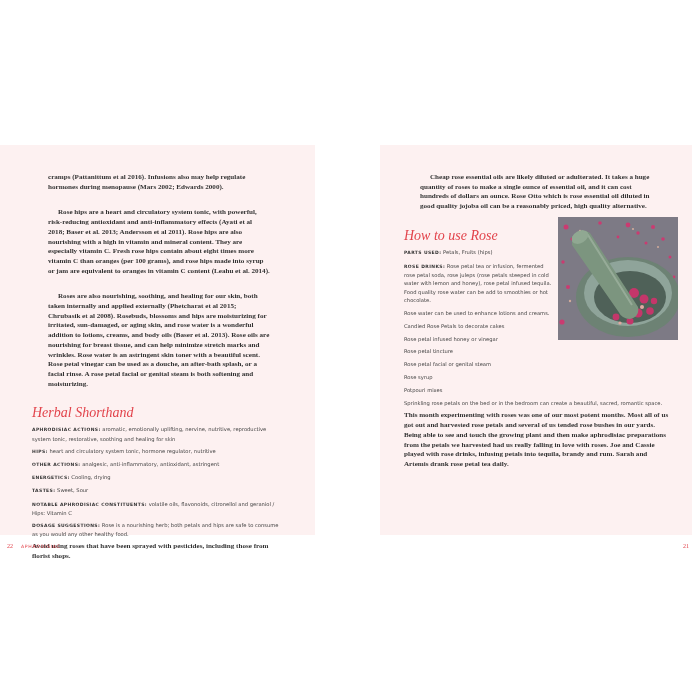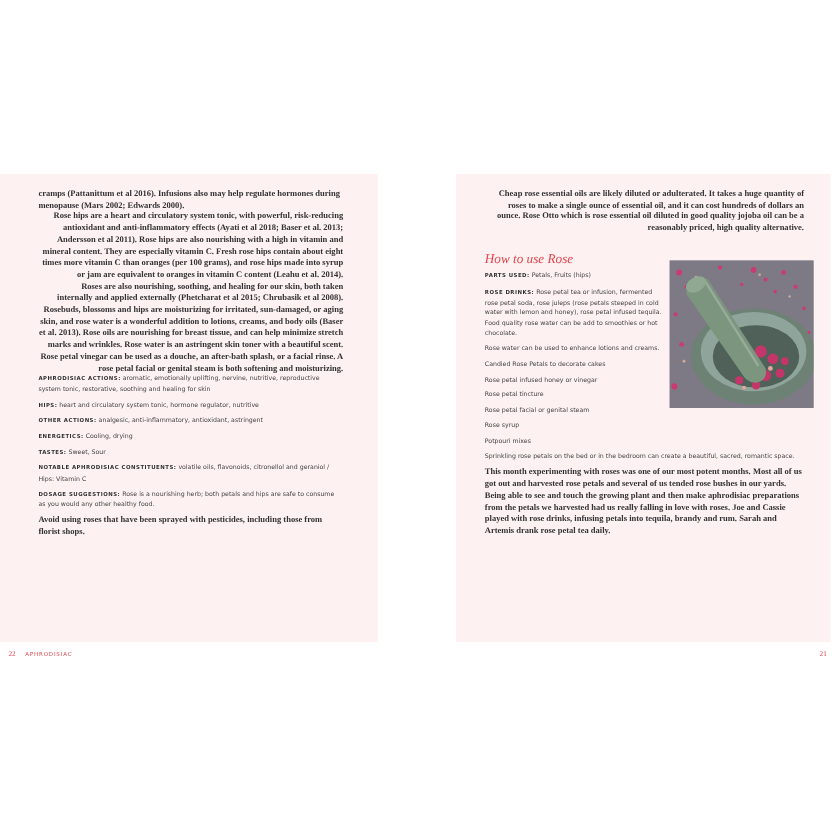--- a/index.html
+++ b/index.html
@@ -14,27 +14,27 @@
     #right-panel { left: 380px; top: 145px; width: 312px; height: 390px; }
 
     .body-text {
       font-family: "Liberation Serif", serif;
       font-weight: bold;
       font-size: 7.1px;
       line-height: 9.7px;
       color: #333;
       text-align: left;
     }
-    .body-text p { margin: 0; }
-    .indent { text-indent: 10px; text-align: right; }
+    .body-text p { margin: 16px; }
+    .indent { text-indent: 10px; }
 
     .section-heading {
       font-family: "Liberation Serif", serif;
       font-style: italic;
-      font-size: 11px;
+      font-size: 14px;
       color: #e2434b;
       margin-top: 10px;
       margin-bottom: 4px;
     }
 
     .sh-item {
       font-family: "DejaVu Sans", sans-serif;
       font-size: 5.2px;
       line-height: 8.2px;
       color: #444;
@@ -92,20 +92,21 @@
 <div class="panel" id="left-panel"></div>
 <div class="panel" id="right-panel"></div>
 
 <div id="left-content">
   <div class="body-text">
     <p>cramps (Pattanittum et al 2016). Infusions also may help regulate hormones during menopause (Mars 2002; Edwards 2000).</p>
     <p class="indent">Rose hips are a heart and circulatory system tonic, with powerful, risk-reducing antioxidant and anti-inflammatory effects (Ayati et al 2018; Baser et al. 2013; Andersson et al 2011). Rose hips are also nourishing with a high in vitamin and mineral content. They are especially vitamin C.  Fresh rose hips contain about eight times more vitamin C than oranges (per 100 grams), and rose hips made into syrup or jam are equivalent to oranges in vitamin C content (Leahu et al. 2014).</p>
     <p class="indent">Roses are also nourishing, soothing, and healing for our skin, both taken internally and applied externally (Phetcharat et al 2015; Chrubasik et al 2008). Rosebuds, blossoms and hips are moisturizing for irritated, sun-damaged, or aging skin, and rose water is a wonderful addition to lotions, creams, and body oils (Baser et al. 2013). Rose oils are nourishing for breast tissue, and can help minimize stretch marks and wrinkles. Rose water is an astringent skin toner with a beautiful scent. Rose petal vinegar can be used as a douche, an after-bath splash, or a facial rinse. A rose petal facial or genital steam is both softening and moisturizing.</p>
   </div>
 
+  <div class="section-heading" style="margin-top:12px;">Herbal Shorthand</div>
 
   <div>
     <div class="sh-item"><span class="sh-label">Aphrodisiac actions:</span><span> aromatic, emotionally uplifting, nervine, nutritive, reproductive system tonic, restorative, soothing and healing for skin</span></div>
     <div class="sh-item"><span class="sh-label">Hips:</span><span> heart and circulatory system tonic, hormone regulator, nutritive</span></div>
     <div class="sh-item"><span class="sh-label">Other actions:</span><span> analgesic, anti-inflammatory, antioxidant, astringent</span></div>
     <div class="sh-item"><span class="sh-label">Energetics:</span><span> Cooling, drying</span></div>
     <div class="sh-item"><span class="sh-label">Tastes:</span><span> Sweet, Sour</span></div>
     <div class="sh-item"><span class="sh-label">Notable aphrodisiac constituents:</span><span> volatile oils, flavonoids, citronellol and geraniol / Hips: Vitamin C</span></div>
     <div class="sh-item"><span class="sh-label">Dosage suggestions:</span><span> Rose is a nourishing herb; both petals and hips are safe to consume as you would any other healthy food.</span></div>
   </div>

